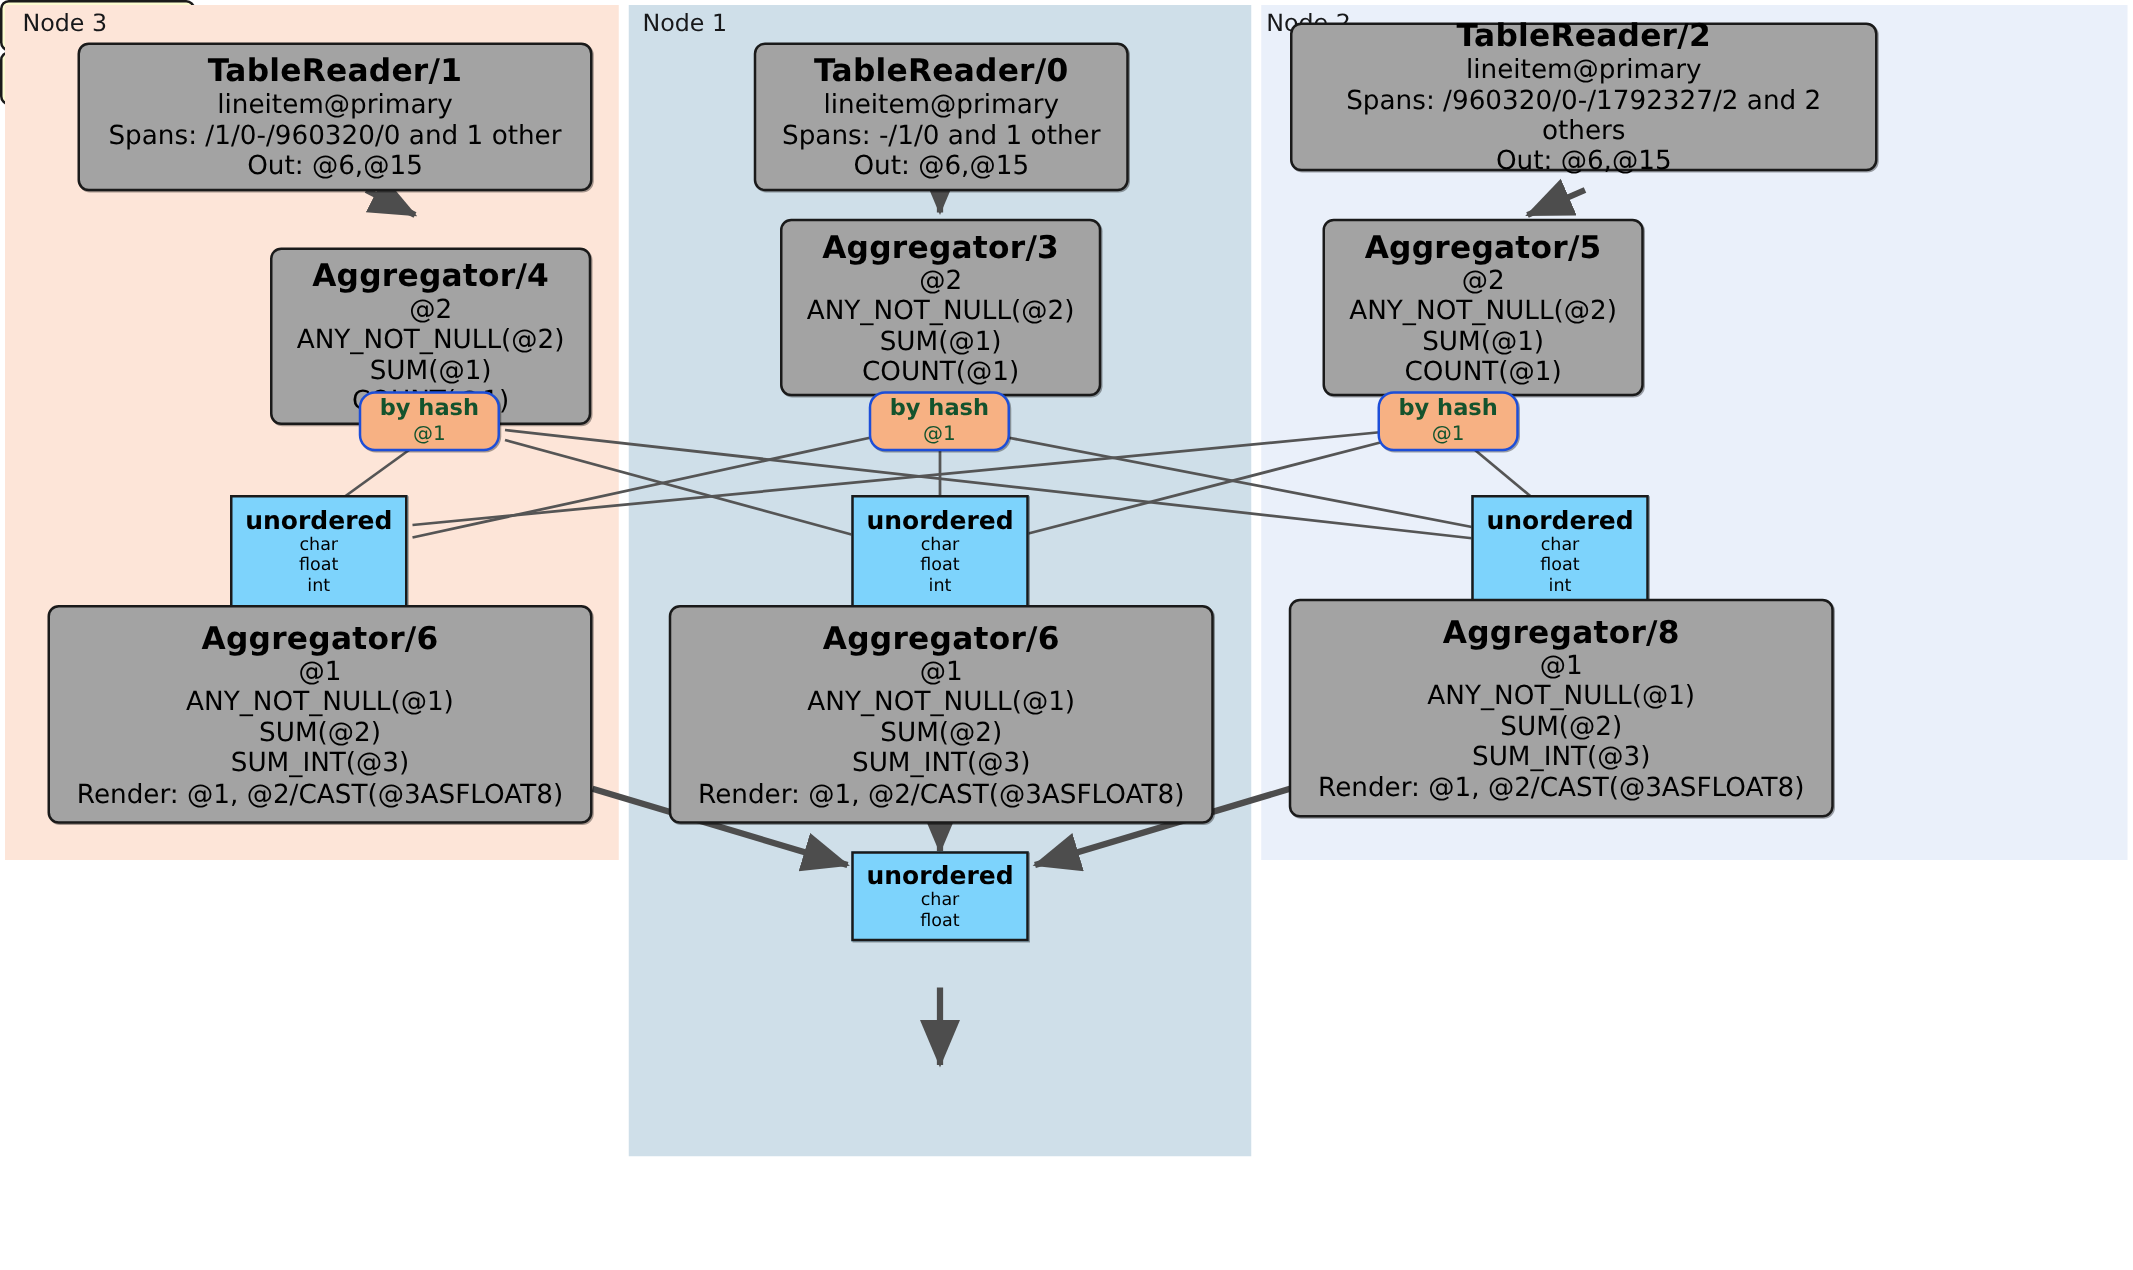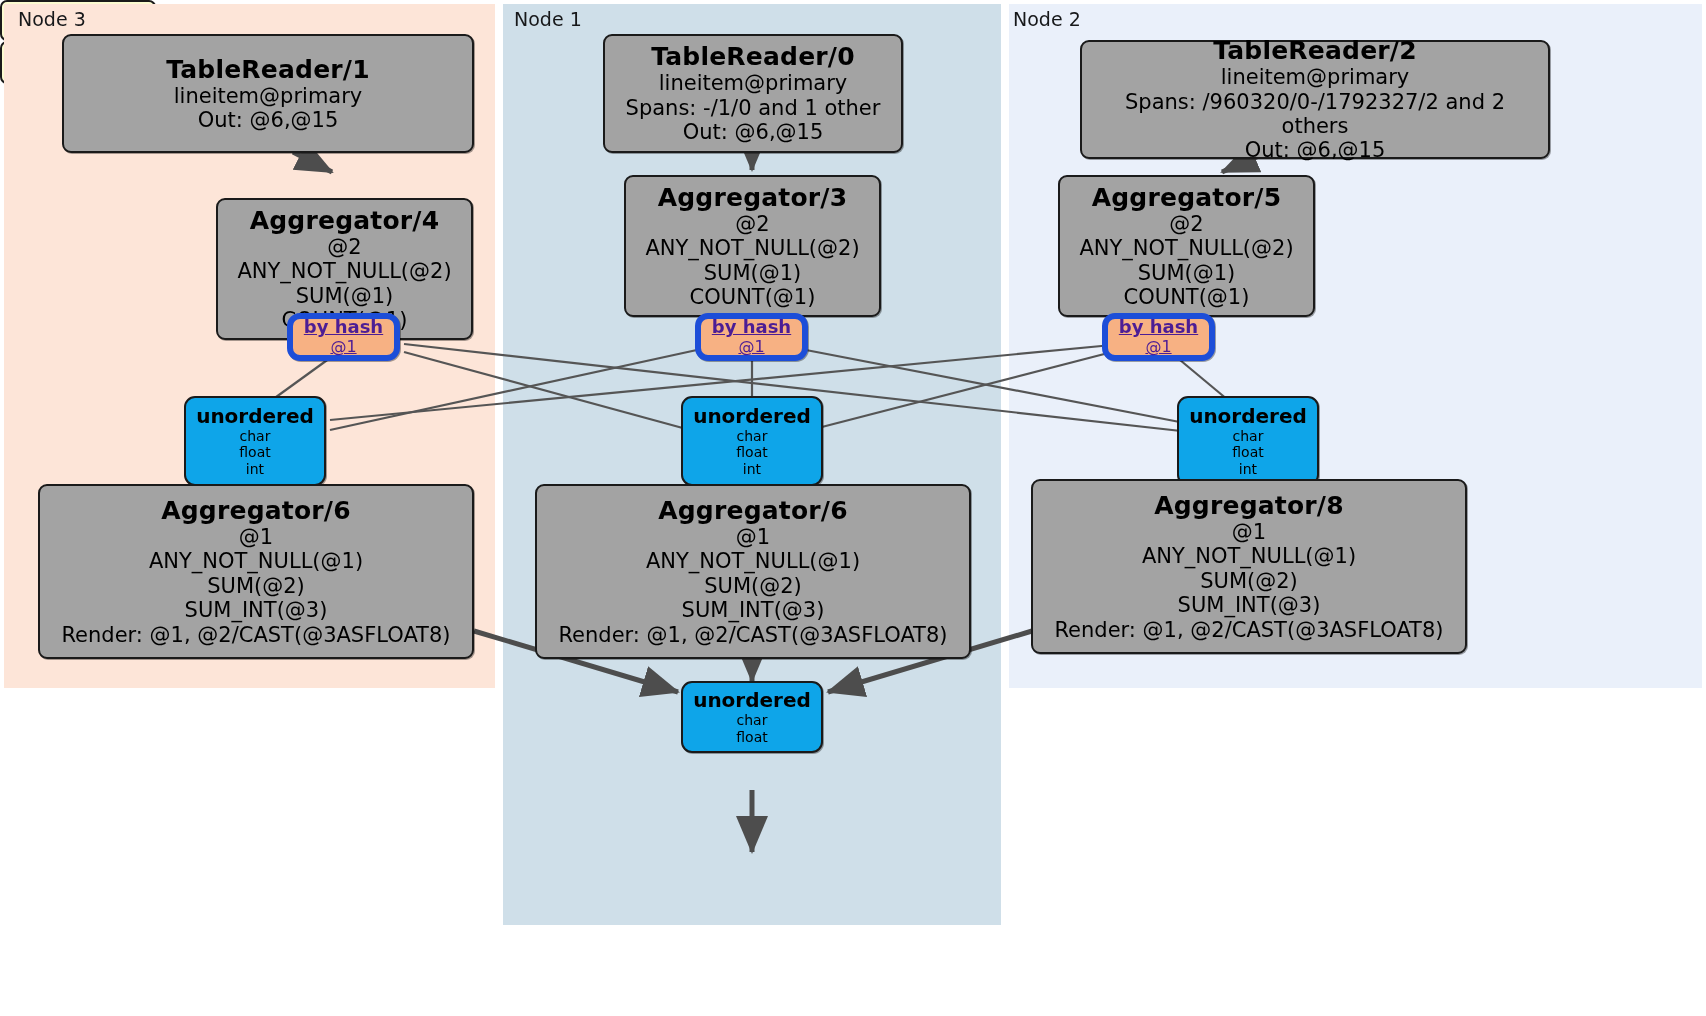--- a/index.html
+++ b/index.html
@@ -28,29 +28,29 @@
   }
   .proc{
     background:#a3a3a3;border:2px solid #1a1a1a;border-radius:9px;
     box-shadow:1px 1px 0 rgba(0,0,0,0.35);
     color:#000;font-size:21px;padding:4px 10px;
   }
   .proc .ttl{font-weight:bold;font-size:25px;letter-spacing:0.2px;}
   .proc .ln{font-size:21px;}
 
   .router{
-    background:#f7b183;border:6px solid #1d4ed8;border-radius:13px;
-    box-shadow:1px 1px 0 rgba(0,0,0,0.35);
-    color:#4c1d95;font-size:15px;text-decoration:underline;
+    background:#f7b183;border:2px solid #1d4ed8;border-radius:13px;
+    box-shadow:1px 1px 0 rgba(0,0,0,0.35);
+    color:#14532d;font-size:15px;
   }
   .router .ttl{font-weight:bold;font-size:18px;}
   .router .ln{font-size:16px;}
 
   .receiver{
-    background:#0ea5e9;border:2px solid #1a1a1a;border-radius:11px;
+    background:#7dd3fc;border:2px solid #1a1a1a;border-radius:0;
     box-shadow:1px 1px 0 rgba(0,0,0,0.35);
     color:#000;font-size:17px;
   }
   .receiver .ttl{font-weight:bold;font-size:20px;}
   .receiver .ln{font-size:14px;}
 
   .small-proc{
     background:#fbfbd0;border:2px solid #1a1a1a;border-radius:7px;
     box-shadow:1px 1px 0 rgba(0,0,0,0.35);
     color:#000;
@@ -103,20 +103,21 @@
       <path d="M474,631 L678,692"></path>
       <path d="M752,660 L752,681"></path>
       <path d="M1032,631 L828,692"></path>
       <path d="M752,790 L752,852"></path>
     </g>
   </svg>
 
   <div class="box proc" style="left:62px;top:34px;width:412px;height:119px;">
     <div class="ttl">TableReader/1</div>
     <div class="ln">lineitem@primary</div>
+    <div class="ln">Spans: /1/0-/960320/0 and 1 other</div>
     <div class="ln">Out: @6,@15</div>
   </div>
 
   <div class="box proc" style="left:216px;top:175px;width:257px;height:142px;margin-top:23px;">
     <div class="ttl">Aggregator/4</div>
     <div class="ln">@2</div>
     <div class="ln">ANY_NOT_NULL(@2)</div>
     <div class="ln">SUM(@1)</div>
     <div class="ln">COUNT(@1)</div>
   </div>
@@ -185,21 +186,21 @@
   </div>
 
   <div class="small-proc" style="left:676px;top:755px;width:152px;height:37px;">
     <div class="ttl">No-op/9</div>
   </div>
 
   <div class="small-proc" style="left:670px;top:858px;width:164px;height:39px;">
     <div class="ttl">Response</div>
   </div>
 
-  <div class="box proc" style="left:1032px;top:40px;width:470px;height:119px;margin-left:48px;">
+  <div class="box proc" style="left:1032px;top:18px;width:470px;height:119px;">
     <div class="ttl">TableReader/2</div>
     <div class="ln">lineitem@primary</div>
     <div class="ln">Spans: /960320/0-/1792327/2 and 2 others</div>
     <div class="ln">Out: @6,@15</div>
   </div>
 
   <div class="box proc" style="left:1058px;top:175px;width:257px;height:142px;">
     <div class="ttl">Aggregator/5</div>
     <div class="ln">@2</div>
     <div class="ln">ANY_NOT_NULL(@2)</div>

